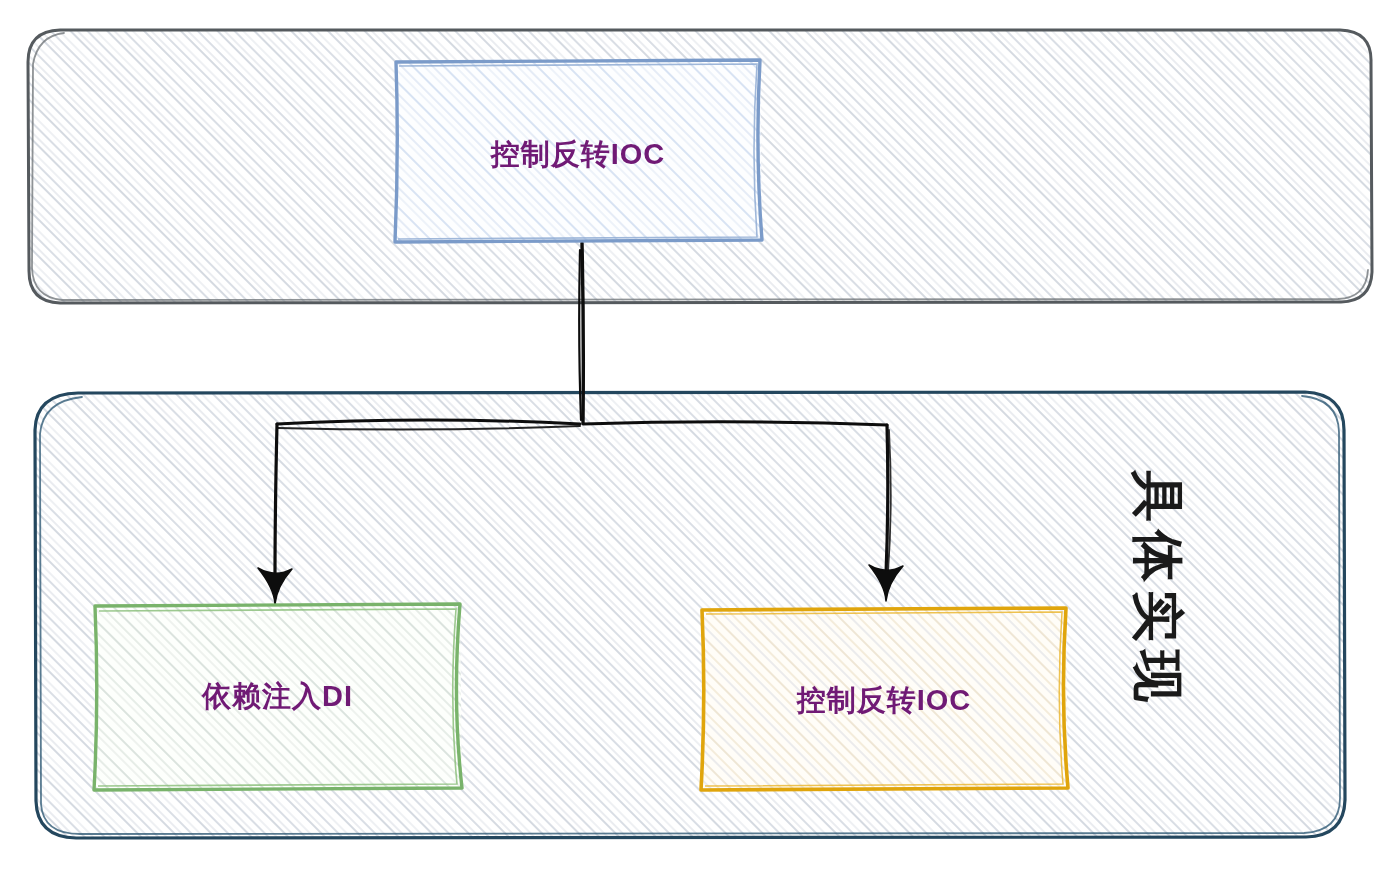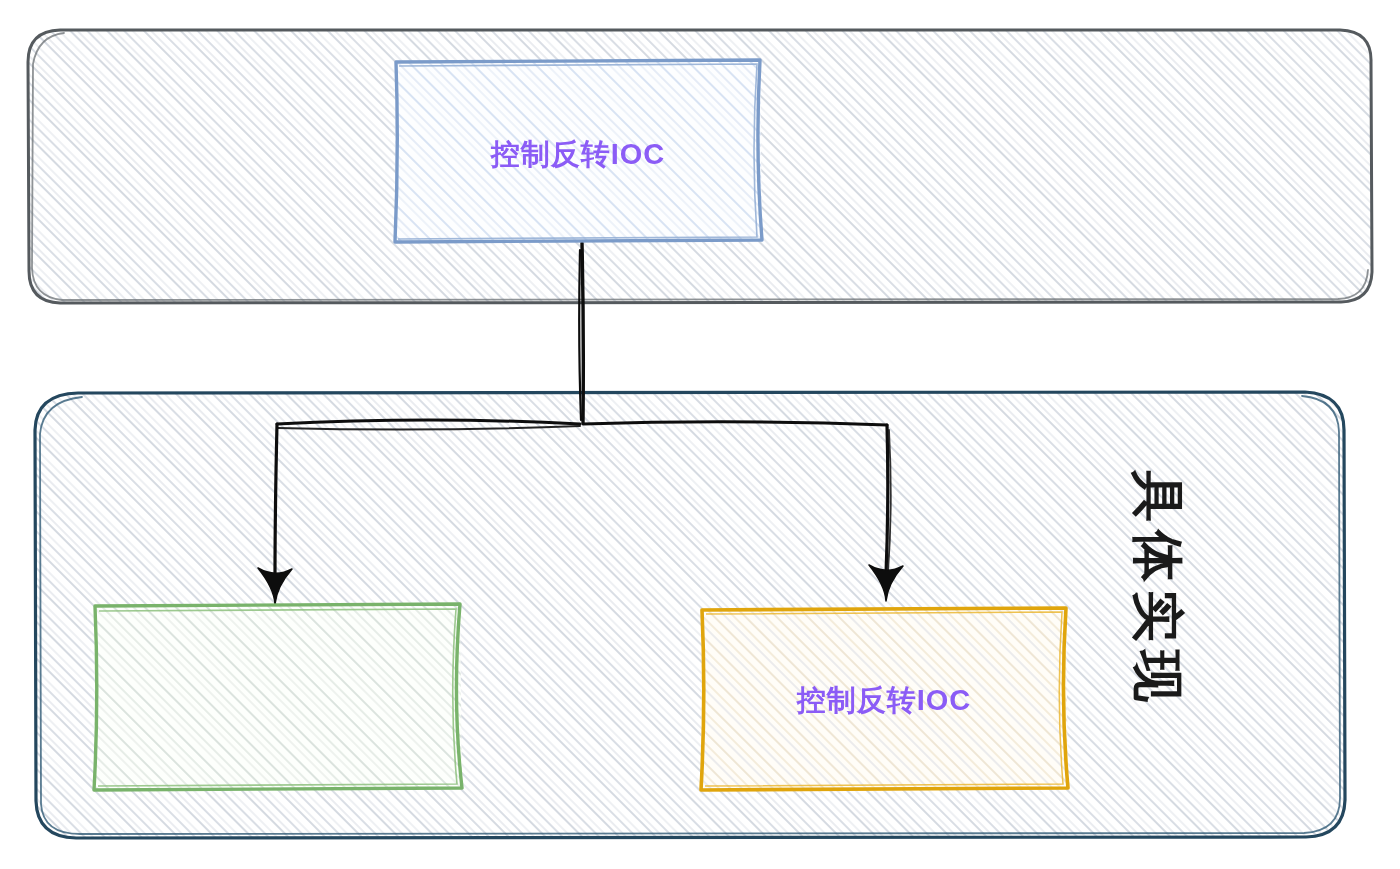--- a/index.html
+++ b/index.html
@@ -5,21 +5,21 @@
   html,body{margin:0;padding:0;background:#ffffff;}
   body{width:1400px;height:869px;overflow:hidden;
        font-family:"Liberation Sans","DejaVu Sans",sans-serif;}
   #stage{position:relative;width:1400px;height:869px;background:#fff;}
   svg.layer{position:absolute;left:0;top:0;width:1400px;height:869px;}
   .lbl{position:absolute;color:#1a1a1a;font-weight:700;letter-spacing:2px;
        white-space:nowrap;user-select:none;}
   #design-label{left:1035px;top:115px;font-size:54px;letter-spacing:6px;}
   #impl-label{left:1192px;top:470px;font-size:52px;letter-spacing:8px;
        transform:rotate(90deg);transform-origin:left top;}
-  .boxtext{position:absolute;color:#8b5cf6;font-size:29px;font-weight:600;
+  .boxtext{position:absolute;color:#701a75;font-size:29px;font-weight:600;
        letter-spacing:1px;white-space:nowrap;user-select:none;text-align:center;}
   #ioc-text{left:394px;top:135px;width:368px;}
   #di-text{left:93px;top:677px;width:369px;}
   #dl-text{left:700px;top:681px;width:368px;}
 </style>
 </head>
 <body>
 
 <div id="stage">
 
@@ -107,16 +107,17 @@
       <path d="M 702,610 L 1066,608 Q 1060,700 1068,788 L 701,790 Q 706,700 702,610 Z" fill="none" stroke="#e0a50c" stroke-width="3.6" stroke-linejoin="round"></path>
       <path d="M 706,614 L 1062,612 Q 1056,700 1063,784 L 705,786" fill="none" stroke="#eab326" stroke-width="1.5" opacity="0.8"></path>
     </g>
   </svg>
 
 
   <div class="lbl" id="impl-label">具体实现</div>
 
   <div class="boxtext" id="ioc-text">控制反转IOC</div>
 
+  <div class="boxtext" id="di-text">依赖注入DI</div>
 
   <div class="boxtext" id="dl-text">控制反转IOC</div>
 
 </div>
 
 </body></html>

